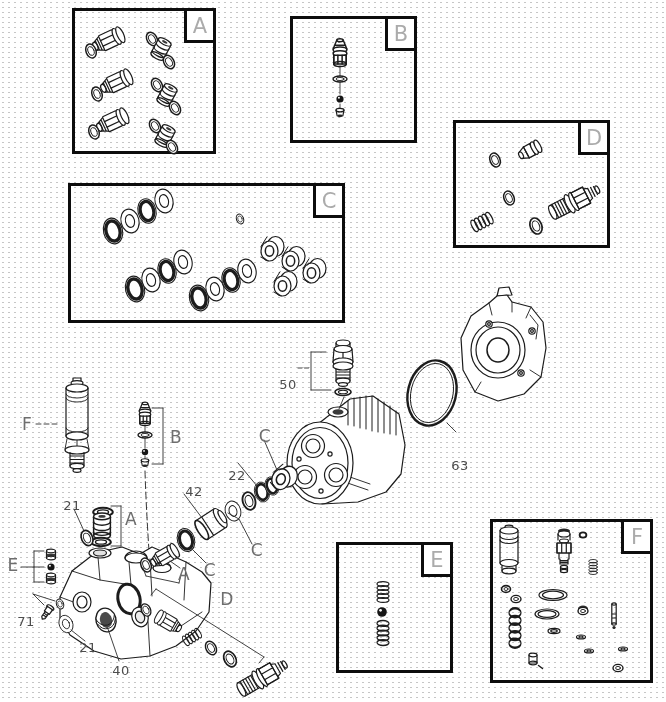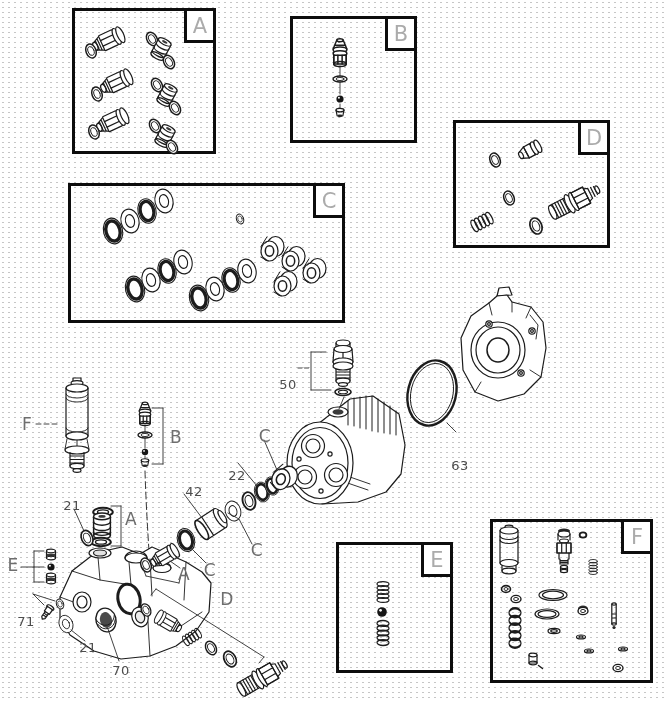--- a/index.html
+++ b/index.html
@@ -632,21 +632,21 @@
 
   <div class="co" style="left:288px; top:384px;">50</div>
   <div class="co" style="left:460px; top:437px;margin-top:28px;">63</div>
   <div class="co letter" style="left:27px;  top:424px;">F</div>
   <div class="co letter" style="left:176px; top:437px;">B</div>
   <div class="co" style="left:72px;  top:505px;">21</div>
   <div class="co letter" style="left:131px; top:519px;">A</div>
   <div class="co letter" style="left:13px;  top:565px;">E</div>
   <div class="co" style="left:26px;  top:596px;margin-top:25px;">71</div>
   <div class="co" style="left:88px;  top:647px;">21</div>
-  <div class="co" style="left:121px; top:670px;">70</div>
+  <div class="co" style="left:121px; top:670px;">40</div>
   <div class="co" style="left:194px; top:491px;">42</div>
   <div class="co" style="left:237px; top:475px;">22</div>
   <div class="co letter" style="left:265px; top:436px;">C</div>
   <div class="co letter" style="left:257px; top:550px;">C</div>
   <div class="co letter" style="left:184px; top:574px;">A</div>
   <div class="co letter" style="left:210px; top:570px;">C</div>
   <div class="co letter" style="left:227px; top:599px;">D</div>
 
 </div>
 

